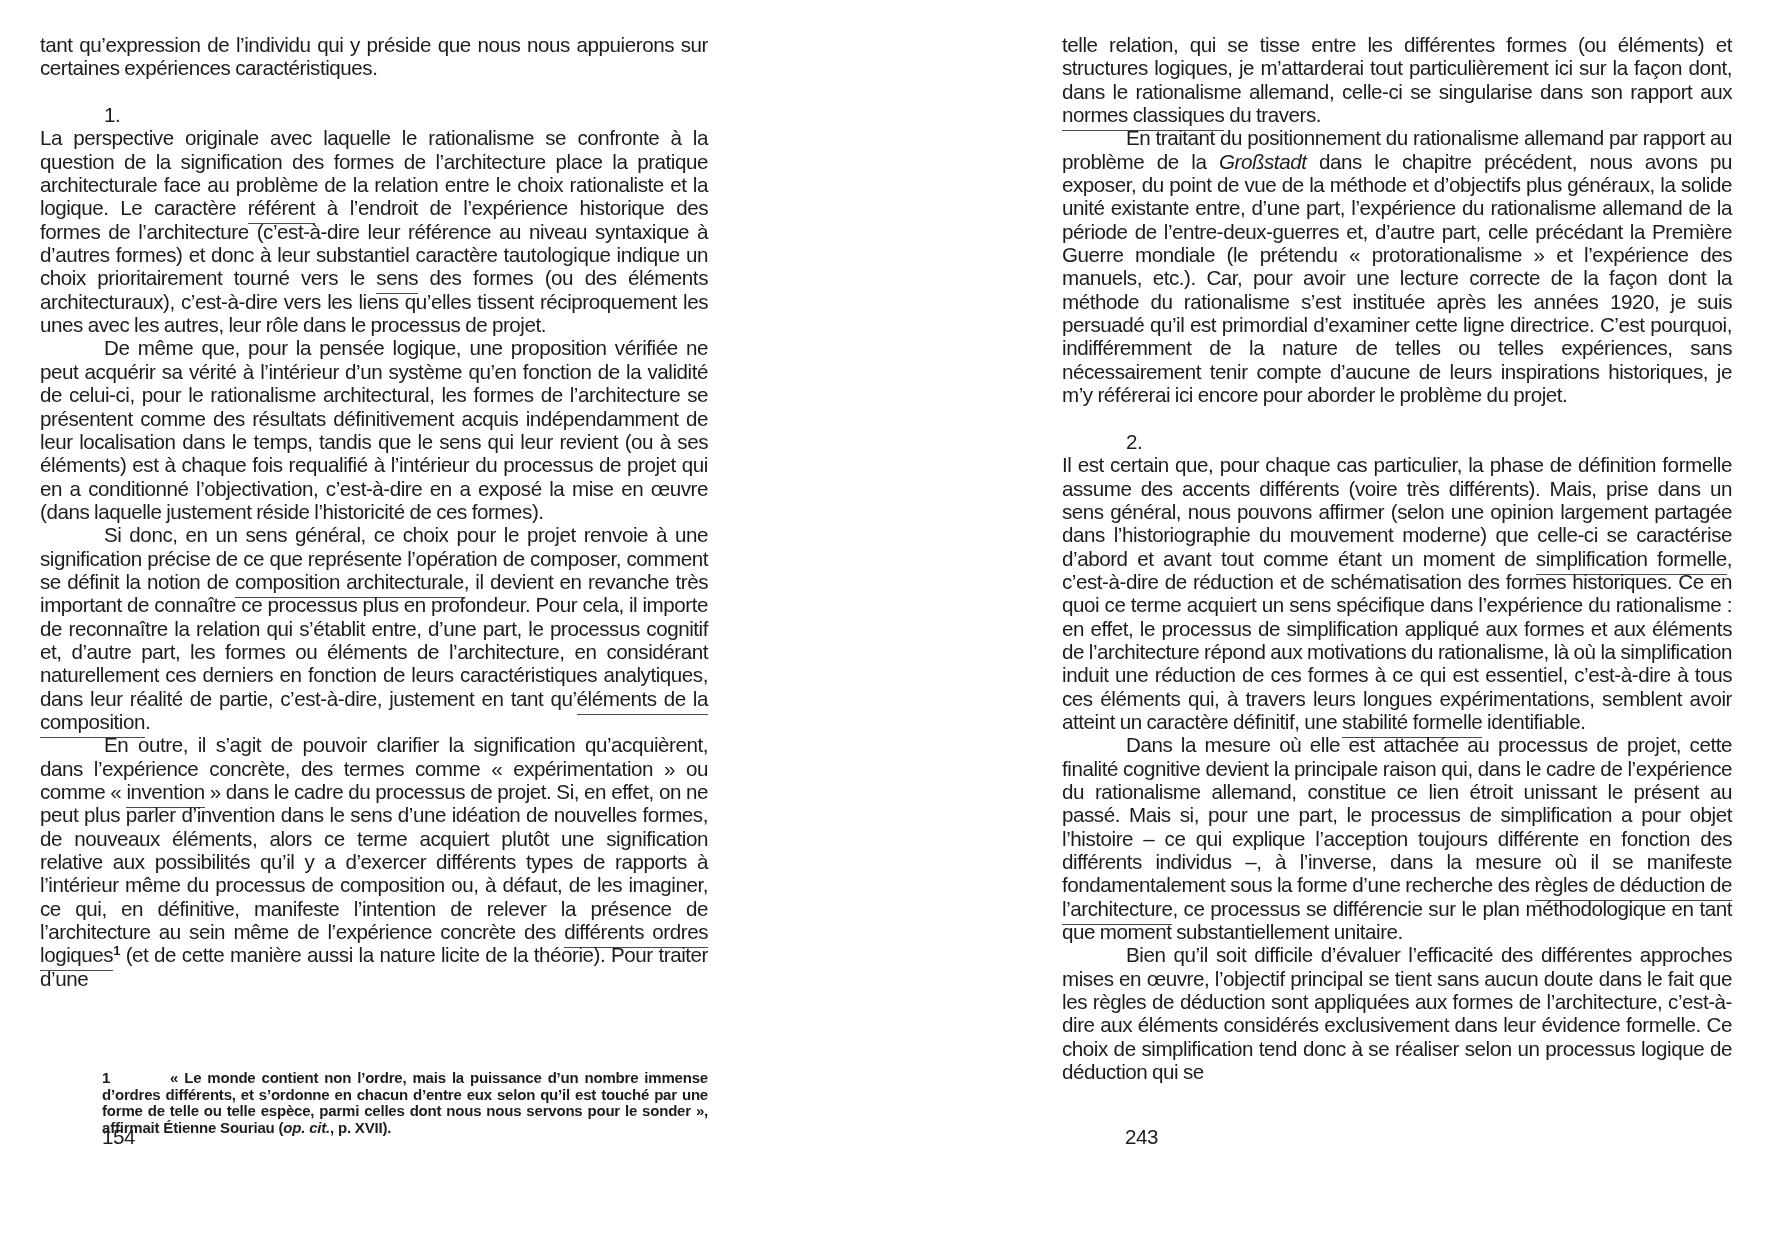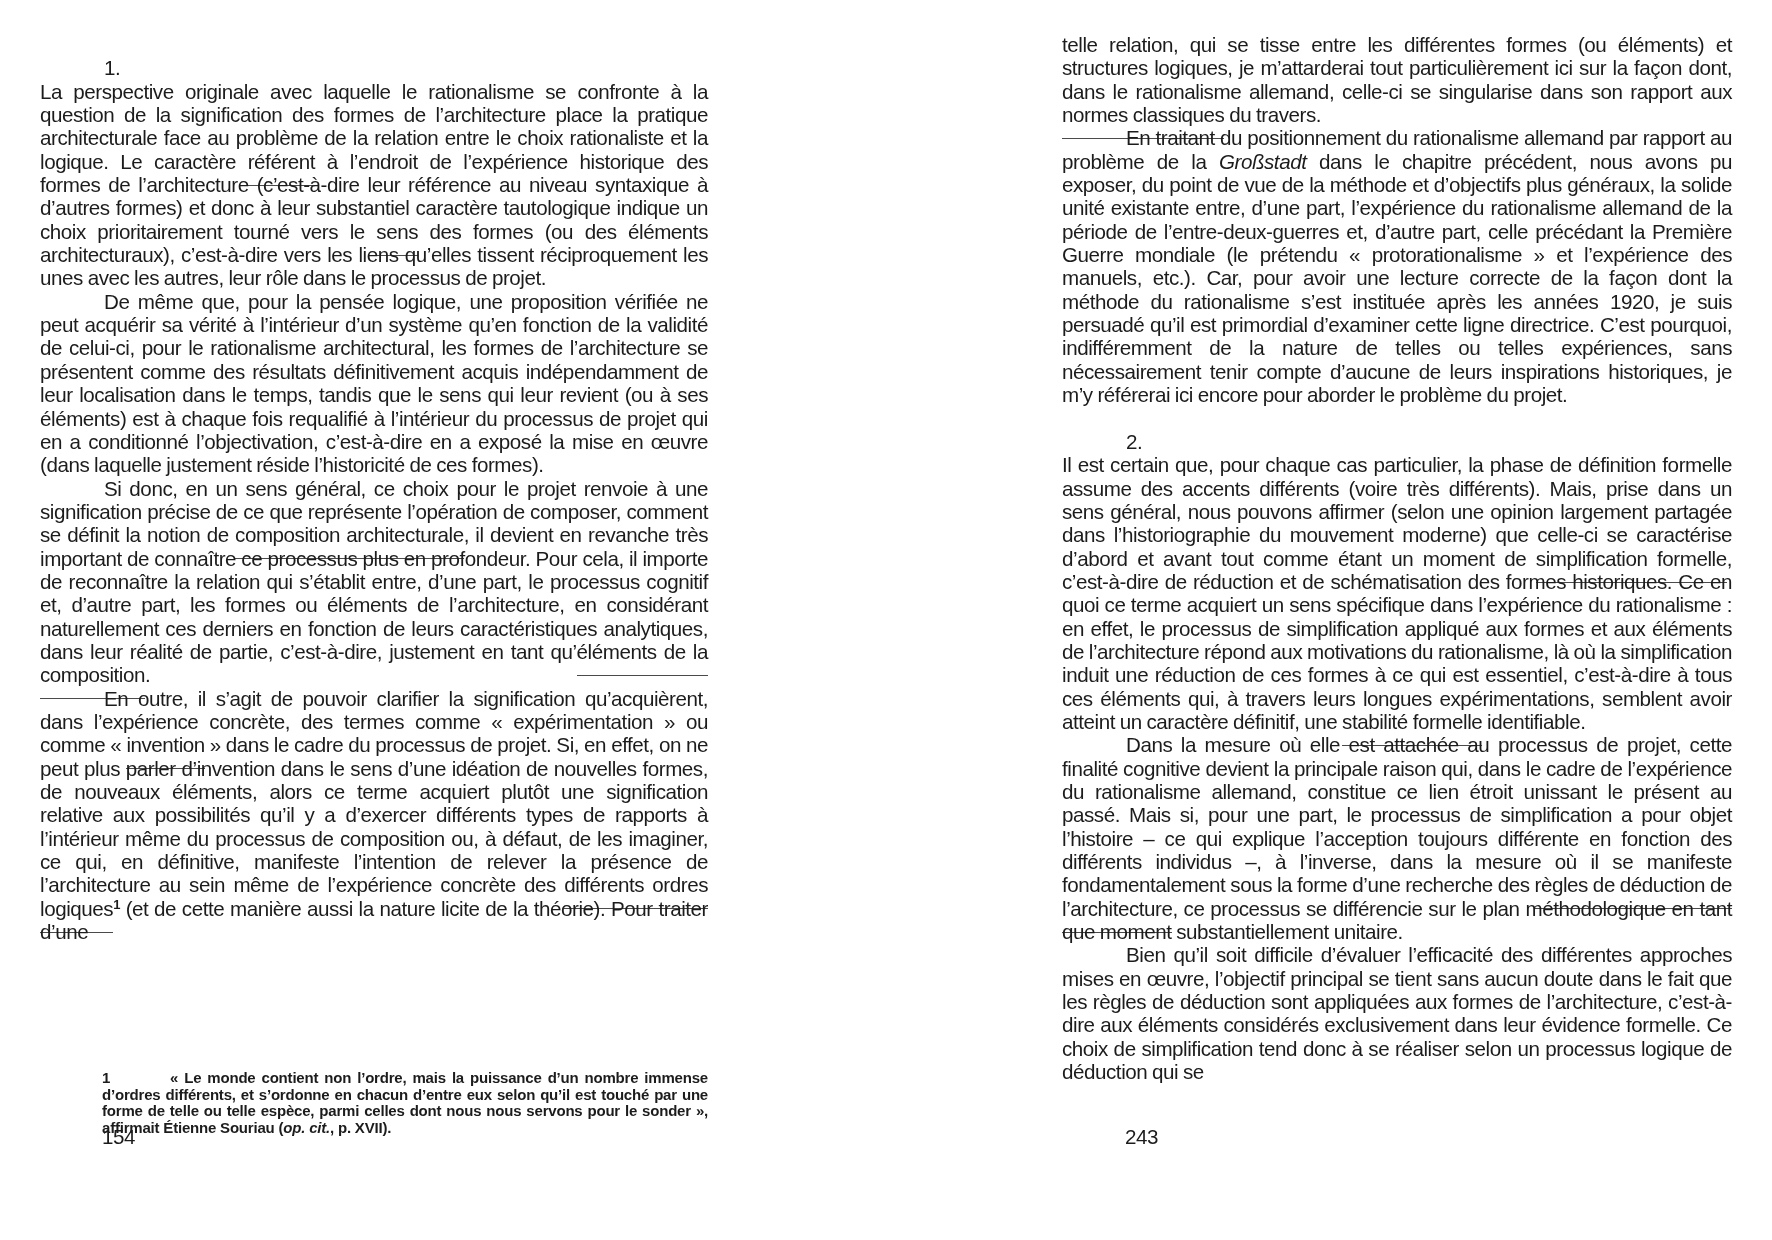--- a/index.html
+++ b/index.html
@@ -15,37 +15,38 @@
     word-spacing:-0.5px;
     text-align:justify;
     hyphens:manual;
     transform-origin:0 0;
   }
   .col.left { left:40px; width:668px; }
   .col.right { left:1062px; width:670px; }
   p { margin:0; }
   p.indent { text-indent:64px; }
   .sec-num { margin-top:23.35px; padding-left:64px; }
-  u.ul { text-decoration:none; border-bottom:1.3px solid #4a4a4a; padding-bottom:12px; line-height:1; }
+  u.ul { text-decoration:none; border-bottom:1.3px solid #4a4a4a; padding-bottom:4px; line-height:1; }
   sup { font-size:13px; line-height:0; vertical-align:7px; font-weight:bold; }
   .footnote {
     position:absolute; left:102px; width:606px; top:1070px;
     font-size:15px; line-height:16.6px; letter-spacing:-0.2px;
     text-align:justify;
     font-weight:bold;
   }
   .fn-num { display:inline-block; width:68px; }
   .page-num { position:absolute; top:1125px; font-size:20.6px; letter-spacing:-0.5px; }
   .page-num.left { left:102px; }
   .page-num.right { left:1125px; }
 </style>
 </head>
 <body>
 
 <div class="col left" id="col-left">
+    <p><span>tant qu’expression de l’individu qui y préside que nous nous appuie­rons sur certaines expériences caractéristiques.</span></p>
     <p class="sec-num">1.</p>
     <p><span>La perspective originale avec laquelle le rationalisme se confronte à la question de la signification des formes de l’architecture place la pratique architecturale face au problème de la relation entre le choix rationaliste et la logique. Le caractère </span><u class="ul">référent</u><span> à l’endroit de l’expé­rience historique des formes de l’architecture (c’est-à-dire leur réfé­rence au niveau syntaxique à d’autres formes) et donc à leur subs­tantiel caractère tautologique indique un choix prioritairement tourné vers le </span><u class="ul">sens</u><span> des formes (ou des éléments architecturaux), c’est-à-dire vers les liens qu’elles tissent réciproquement les unes avec les autres, leur rôle dans le processus de projet.</span></p>
     <p class="indent"><span>De même que, pour la pensée logique, une proposition vérifiée ne peut acquérir sa vérité à l’intérieur d’un système qu’en fonction de la validité de celui-ci, pour le rationalisme architectural, les formes de l’architecture se présentent comme des résultats définitivement acquis indépendamment de leur localisation dans le temps, tandis que le sens qui leur revient (ou à ses éléments) est à chaque fois requalifié à l’intérieur du processus de projet qui en a conditionné l’objectivation, c’est-à-dire en a exposé la mise en œuvre (dans laquelle justement réside l’historicité de ces formes).</span></p>
     <p class="indent"><span>Si donc, en un sens général, ce choix pour le projet renvoie à une signification précise de ce que représente l’opération de compo­ser, comment se définit la notion de </span><u class="ul">composition architecturale</u><span>, il devient en revanche très important de connaître ce processus plus en profondeur. Pour cela, il importe de reconnaître la relation qui s’établit entre, d’une part, le processus cognitif et, d’autre part, les formes ou éléments de l’architecture, en considérant naturellement ces derniers en fonction de leurs caractéristiques analytiques, dans leur réalité de partie, c’est-à-dire, justement en tant qu’</span><u class="ul">éléments de la composition</u><span>.</span></p>
     <p class="indent"><span>En outre, il s’agit de pouvoir clarifier la signification qu’ac­quièrent, dans l’expérience concrète, des termes comme « expéri­mentation » ou comme « </span><u class="ul">invention</u><span> » dans le cadre du processus de projet. Si, en effet, on ne peut plus parler d’invention dans le sens d’une idéation de nouvelles formes, de nouveaux éléments, alors ce terme acquiert plutôt une signification relative aux possibilités qu’il y a d’exercer différents types de rapports à l’intérieur même du proces­sus de composition ou, à défaut, de les imaginer, ce qui, en définitive, manifeste l’intention de relever la présence de l’architecture au sein même de l’expérience concrète des </span><u class="ul">différents ordres logiques</u><sup>1</sup><span> (et de cette manière aussi la nature licite de la théorie). Pour traiter d’une</span></p>
   </div>
 
 <div class="footnote">
   <span class="fn-num">1</span><span>« Le monde contient non l’ordre, mais la puissance d’un nombre immense d’ordres différents, et s’ordonne en chacun d’entre eux selon qu’il est touché par une forme de telle ou telle espèce, parmi celles dont nous nous servons pour le sonder », affirmait Étienne Souriau (</span><i>op. cit.</i><span>, p. XVII).</span>
 </div>

